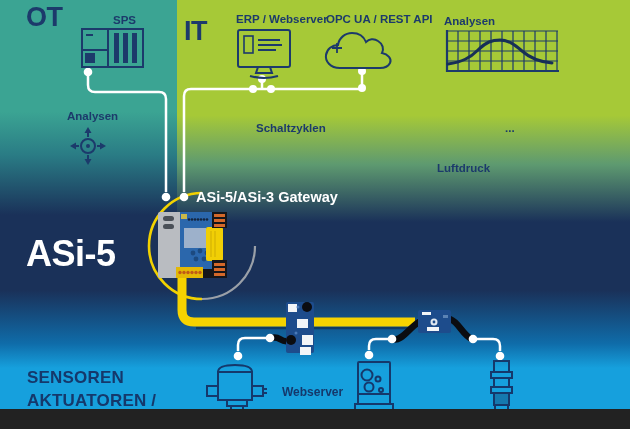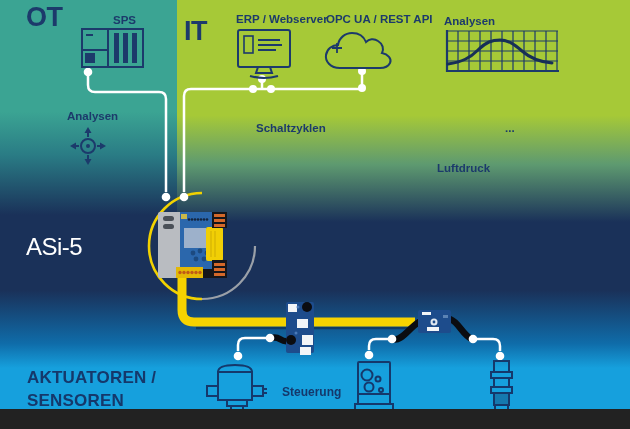--- a/index.html
+++ b/index.html
@@ -14,21 +14,21 @@
   }
   .bg-it{
     position:absolute;left:177px;top:0;width:453px;height:222px;
     background:linear-gradient(180deg,#a6c937 0%,#a6c937 52%,#5e9a70 74%,rgba(26,49,89,0) 100%);
   }
   svg.layer{position:absolute;left:0;top:0;z-index:2;}
   .lbl{position:absolute;z-index:3;white-space:nowrap;color:#1c3a6b;font-weight:700;}
   .lbl-xl{font-size:27px;font-weight:800;letter-spacing:-.5px;}
   .lbl-sm{font-size:11.5px;}
   .lbl-white{color:#ffffff;font-weight:600;font-size:14.5px;}
-  .lbl-asi5{color:#ffffff;font-size:24px;font-weight:400;letter-spacing:-.5px;}
+  .lbl-asi5{color:#ffffff;font-size:36px;font-weight:700;letter-spacing:-.5px;}
   .lbl-zone{color:#15386b;font-size:17px;font-weight:800;line-height:23px;letter-spacing:.2px;}
 </style>
 </head>
 <body>
 
 <div class="canvas">
 
   <div class="bg-ot"></div>
   <div class="bg-it"></div>
 
@@ -237,21 +237,22 @@
   <div class="lbl lbl-xl" style="left:184px;top:16px;">IT</div>
   <div class="lbl lbl-sm" style="left:236px;top:13px;">ERP / Webserver</div>
   <div class="lbl lbl-sm" style="left:326px;top:13px;">OPC UA / REST API</div>
   <div class="lbl lbl-sm" style="left:444px;top:15px;">Analysen</div>
   <div class="lbl lbl-sm" style="left:67px;top:110px;">Analysen</div>
 
   <div class="lbl lbl-sm" style="left:232px;top:122px;margin-left:24px;">Schaltzyklen</div>
   <div class="lbl lbl-sm" style="left:437px;top:122px;margin-top:40px;">Luftdruck</div>
   <div class="lbl lbl-sm" style="left:505px;top:122px;">...</div>
 
+  <div class="lbl lbl-white" style="left:196px;top:189px;">ASi-5/ASi-3 Gateway</div>
   <div class="lbl lbl-asi5" style="left:26px;top:233px;">ASi-5</div>
 
   <div class="lbl lbl-zone" style="left:27px;top:366px;">
+    <div>SENSOREN</div>
     <div>AKTUATOREN /</div>
-    <div>SENSOREN</div>
   </div>
-  <div class="lbl" style="left:282px;top:385px;font-size:12px;color:#15386b;">Steuerung</div>
+  <div class="lbl" style="left:282px;top:385px;font-size:12px;color:#15386b;">Webserver</div>
 
 </div>
 
 </body></html>

